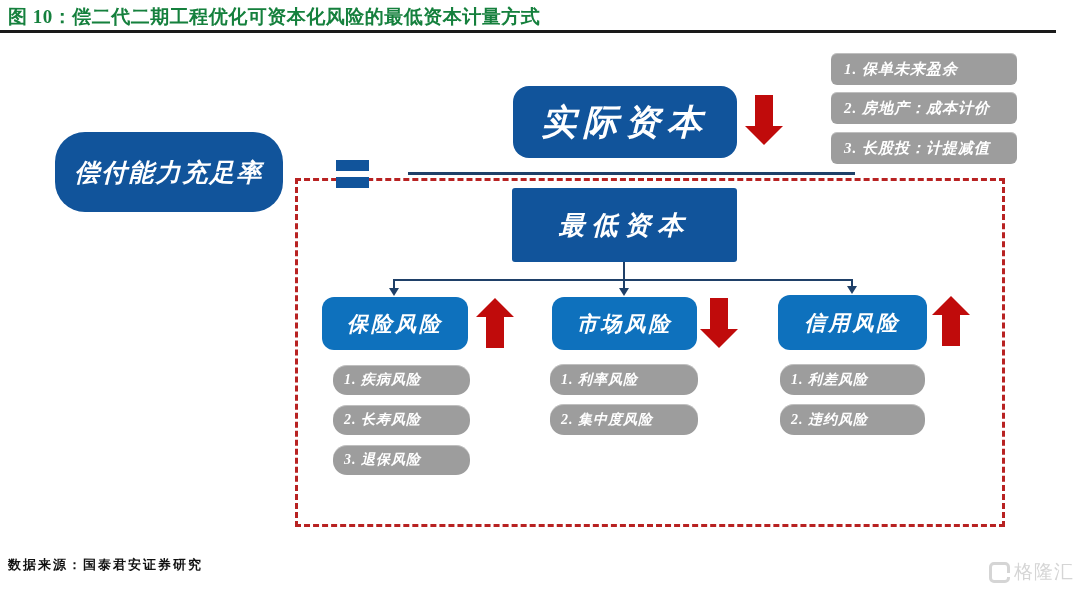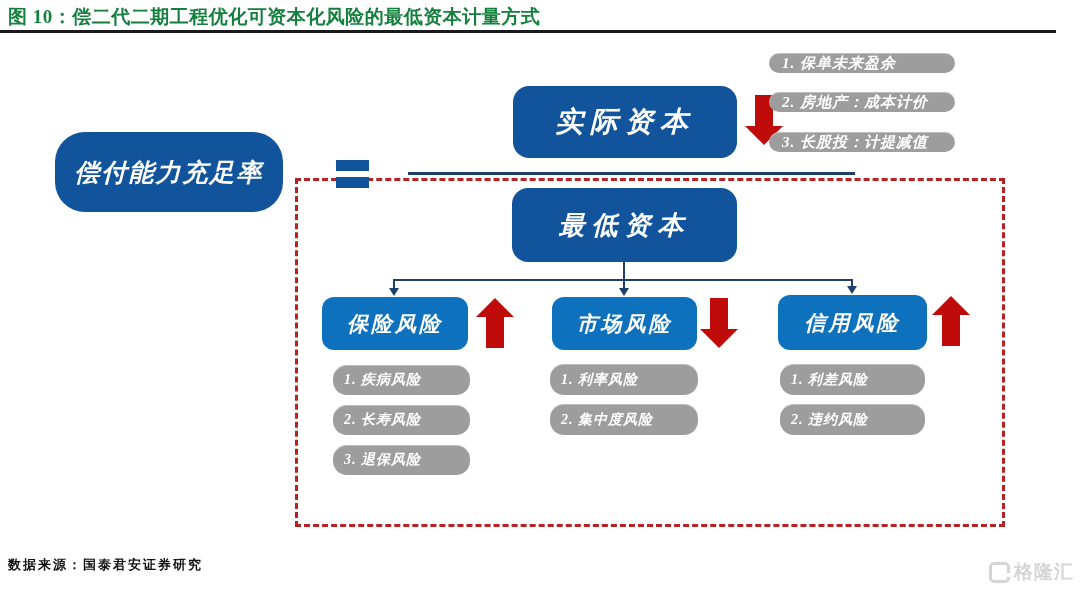--- a/index.html
+++ b/index.html
@@ -13,32 +13,32 @@
   .title{position:absolute;left:8px;top:4px;font-size:19px;font-weight:bold;color:#15803d;letter-spacing:0.5px;font-family:"Liberation Serif",serif;}
   .title-rule{position:absolute;left:0;top:30px;width:1056px;height:3px;background:#1a1a1a;}
 
   .bluebox{position:absolute;display:flex;align-items:center;justify-content:center;
     color:#fff;font-weight:bold;font-style:italic;text-align:center;
     font-family:"Liberation Serif",serif;}
   .navybg{background:var(--navy);}
   .ltblue{background:var(--blue);}
 
   .solvency{left:55px;top:132px;width:228px;height:80px;border-radius:30px;font-size:25px;letter-spacing:2px;}
-  .actual{left:513px;top:86px;width:224px;height:72px;border-radius:16px;font-size:28px;letter-spacing:7px;}
-  .mincap{left:512px;top:188px;width:225px;height:74px;border-radius:16px;font-size:26px;letter-spacing:7px;}
+  .actual{left:513px;top:86px;width:224px;height:72px;border-radius:16px;font-size:35px;letter-spacing:7px;}
+  .mincap{left:512px;top:188px;width:225px;height:74px;border-radius:3px;font-size:26px;letter-spacing:7px;}
 
   .equals{position:absolute;left:336px;top:160px;width:33px;}
   .equals .bar{display:block;width:33px;height:11px;background:var(--navy);margin-bottom:6px;}
 
   .fraction-bar{position:absolute;left:408px;top:172px;width:447px;height:3px;background:var(--line);}
 
   .dashed-rect{position:absolute;left:295px;top:178px;width:710px;height:349px;border:3px dashed var(--dash_red);}
 
-  .note{position:absolute;left:769px;width:186px;height:20px;background:var(--gray);
-    border-radius:12px;color:#fff;display:flex;align-items:center;padding-left:13px;
+  .note{position:absolute;left:831px;width:186px;height:32px;background:var(--gray);
+    border-radius:6px;color:#fff;display:flex;align-items:center;padding-left:13px;
     font-size:15px;font-weight:bold;font-style:italic;letter-spacing:1px;
     font-family:"Liberation Serif",serif;box-shadow:inset 0 1px 0 rgba(255,255,255,.35);}
   .note1{top:53px;} .note2{top:92px;} .note3{top:132px;}
 
   .risk{height:53px;border-radius:12px;font-size:21px;letter-spacing:3px;}
   .risk1{left:322px;top:297px;width:146px;}
   .risk2{left:552px;top:297px;width:145px;}
   .risk3{left:778px;top:295px;width:149px;height:55px;}
 
   .cline{position:absolute;background:var(--line);}
@@ -53,21 +53,21 @@
   .col1{left:333px;top:365px;width:137px;} .col1 .item{height:30px;margin-bottom:10px;}
   .col2{left:550px;top:364px;width:148px;} .col2 .item{height:31px;margin-bottom:9px;}
   .col3{left:780px;top:364px;width:145px;} .col3 .item{height:31px;margin-bottom:9px;}
 
   .source{position:absolute;left:8px;top:556px;font-size:13px;color:#111;letter-spacing:2px;
     font-family:"Liberation Serif",serif;font-weight:bold;}
 
   .watermark{position:absolute;right:6px;top:559px;display:flex;align-items:center;color:var(--watermark);}
   .wm-icon{position:relative;width:21px;height:21px;border:3px solid var(--watermark);border-radius:5px;margin-right:4px;}
   .wm-icon::after{content:"";position:absolute;right:-3px;top:8px;width:9px;height:4px;background:#fff;}
-  .wm-text{font-size:19px;font-weight:bold;letter-spacing:1px;}
+  .wm-text{font-size:19px;font-weight:normal;letter-spacing:1px;}
 </style>
 </head>
 <body>
 
 <div class="page">
 
   <div class="title">图 10：偿二代二期工程优化可资本化风险的最低资本计量方式</div>
   <div class="title-rule"></div>
 
   <div class="dashed-rect"></div>

